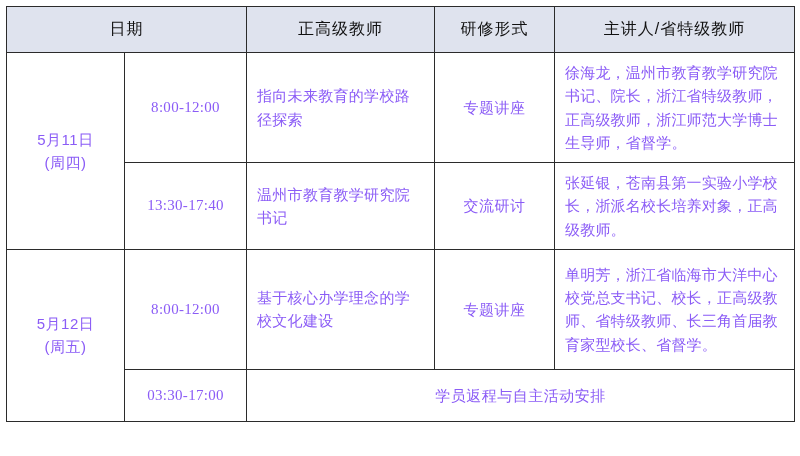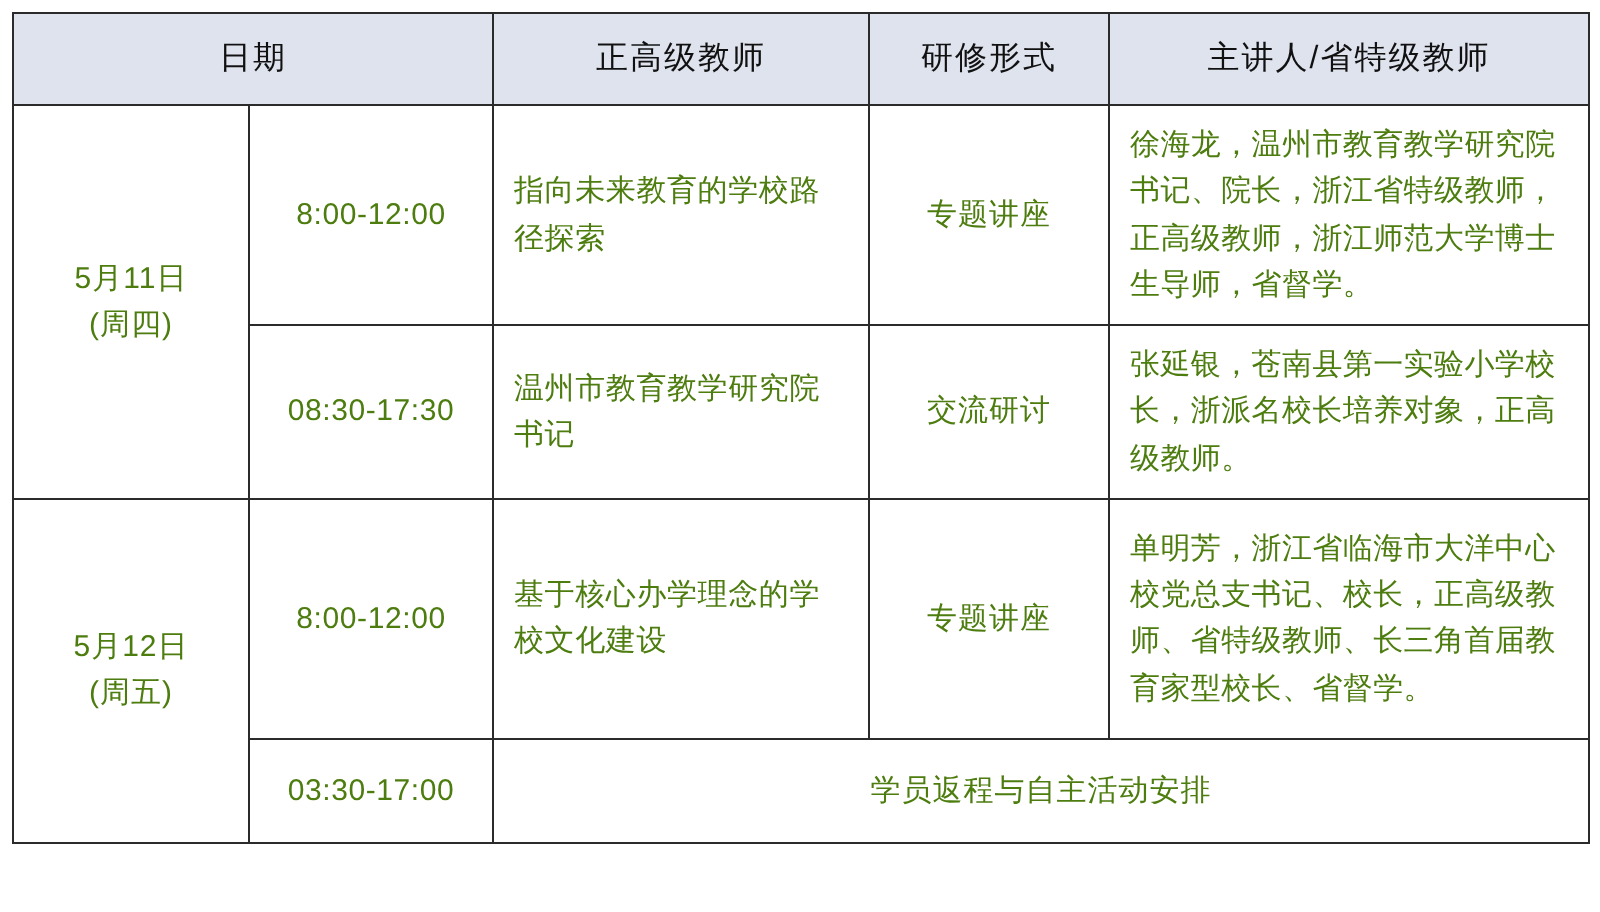--- a/index.html
+++ b/index.html
@@ -43,33 +43,34 @@
     font-weight: normal;
     font-size: 16px;
     height: 46px;
     text-align: center;
     letter-spacing: 1px;
     color: #111;
   }
   td {
     font-size: 15px;
     line-height: 1.55;
-    color: #4d7c0f;
+    color: #8b5cf6;
   }
   td.date-cell {
     text-align: center;
     padding: 4px 2px;
     letter-spacing: 0.5px;
   }
   td.date-cell .d-line { display: block; }
   td.time-cell {
     text-align: center;
     padding: 4px 2px;
     font-size: 15px;
     letter-spacing: 0.3px;
+    font-family: Liberation Serif, serif;
   }
   td.topic-cell {
     text-align: left;
     padding: 8px 10px;
     letter-spacing: 0.3px;
   }
   td.form-cell {
     text-align: center;
     padding: 4px 4px;
     letter-spacing: 0.5px;
@@ -114,21 +115,21 @@
         <td class="date-cell" rowspan="2">
           <span class="d-line">5月11日</span>
           <span class="d-line">(周四)</span>
         </td>
         <td class="time-cell">8:00-12:00</td>
         <td class="topic-cell">指向未来教育的学校路径探索</td>
         <td class="form-cell">专题讲座</td>
         <td class="person-cell">徐海龙，温州市教育教学研究院书记、院长，浙江省特级教师，正高级教师，浙江师范大学博士生导师，省督学。</td>
       </tr>
       <tr class="row-b">
-        <td class="time-cell">08:30-17:30</td>
+        <td class="time-cell">13:30-17:40</td>
         <td class="topic-cell">温州市教育教学研究院书记</td>
         <td class="form-cell">交流研讨</td>
         <td class="person-cell">张延银，苍南县第一实验小学校长，浙派名校长培养对象，正高级教师。</td>
       </tr>
       <tr class="row-c">
         <td class="date-cell" rowspan="2">
           <span class="d-line">5月12日</span>
           <span class="d-line">(周五)</span>
         </td>
         <td class="time-cell">8:00-12:00</td>

